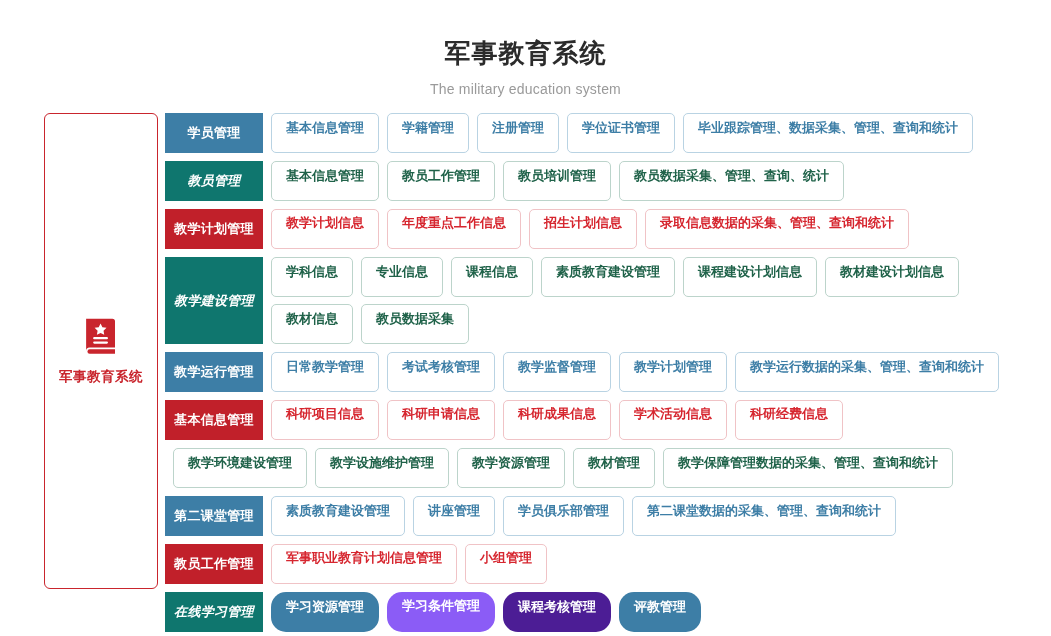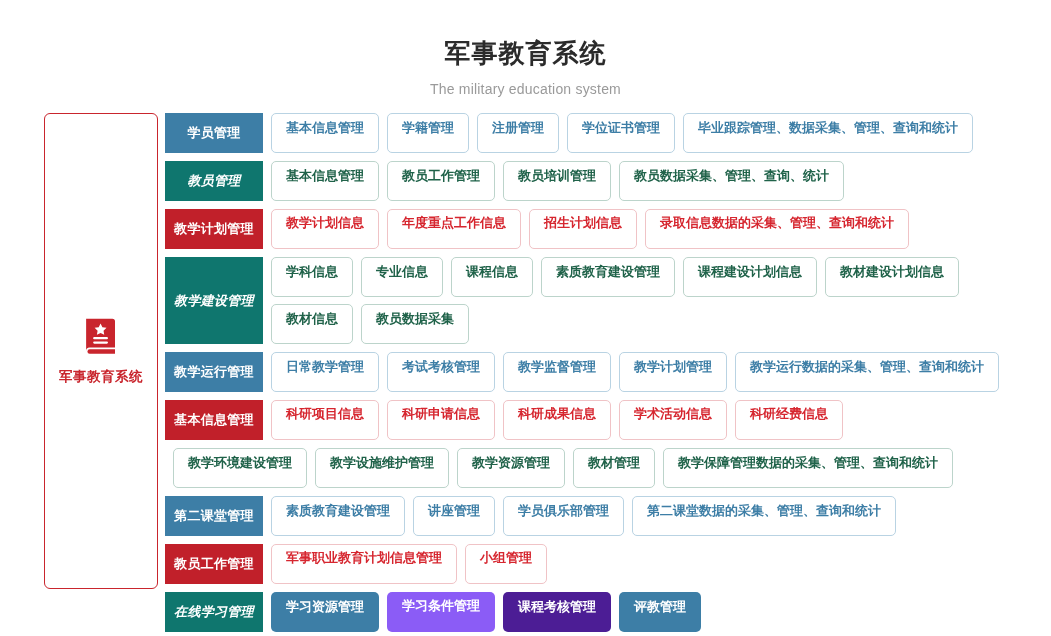--- a/index.html
+++ b/index.html
@@ -124,21 +124,21 @@
     white-space: nowrap;
     box-sizing: border-box;
     margin-right: 8px;
     border: 1px solid;
   }
   .leaf-blue  { color: #3d7ea6; border-color: #b9d3e3; }
   .leaf-green { color: #1f6249; border-color: #bcd4cb; }
   .leaf-red   { color: #d6262f; border-color: #f0c3c6; font-family: Liberation Mono, monospace; }
 
   
-  .leaf-btn.solid { border-color: transparent; color: #ffffff; }
+  .leaf-btn.solid { border-color: transparent; color: #ffffff; border-radius: 15px; }
   .leaf-btn.solid.leaf-blue  { background: #3d7ea6; }
   .leaf-btn.solid.leaf-green { background: #4c1d95; }
   .leaf-btn.solid.leaf-red   { background: #8b5cf6; }
 
   .tall { min-height: 74px; }
 </style>
 </head>
 <body>
 
 <div class="page-header">

